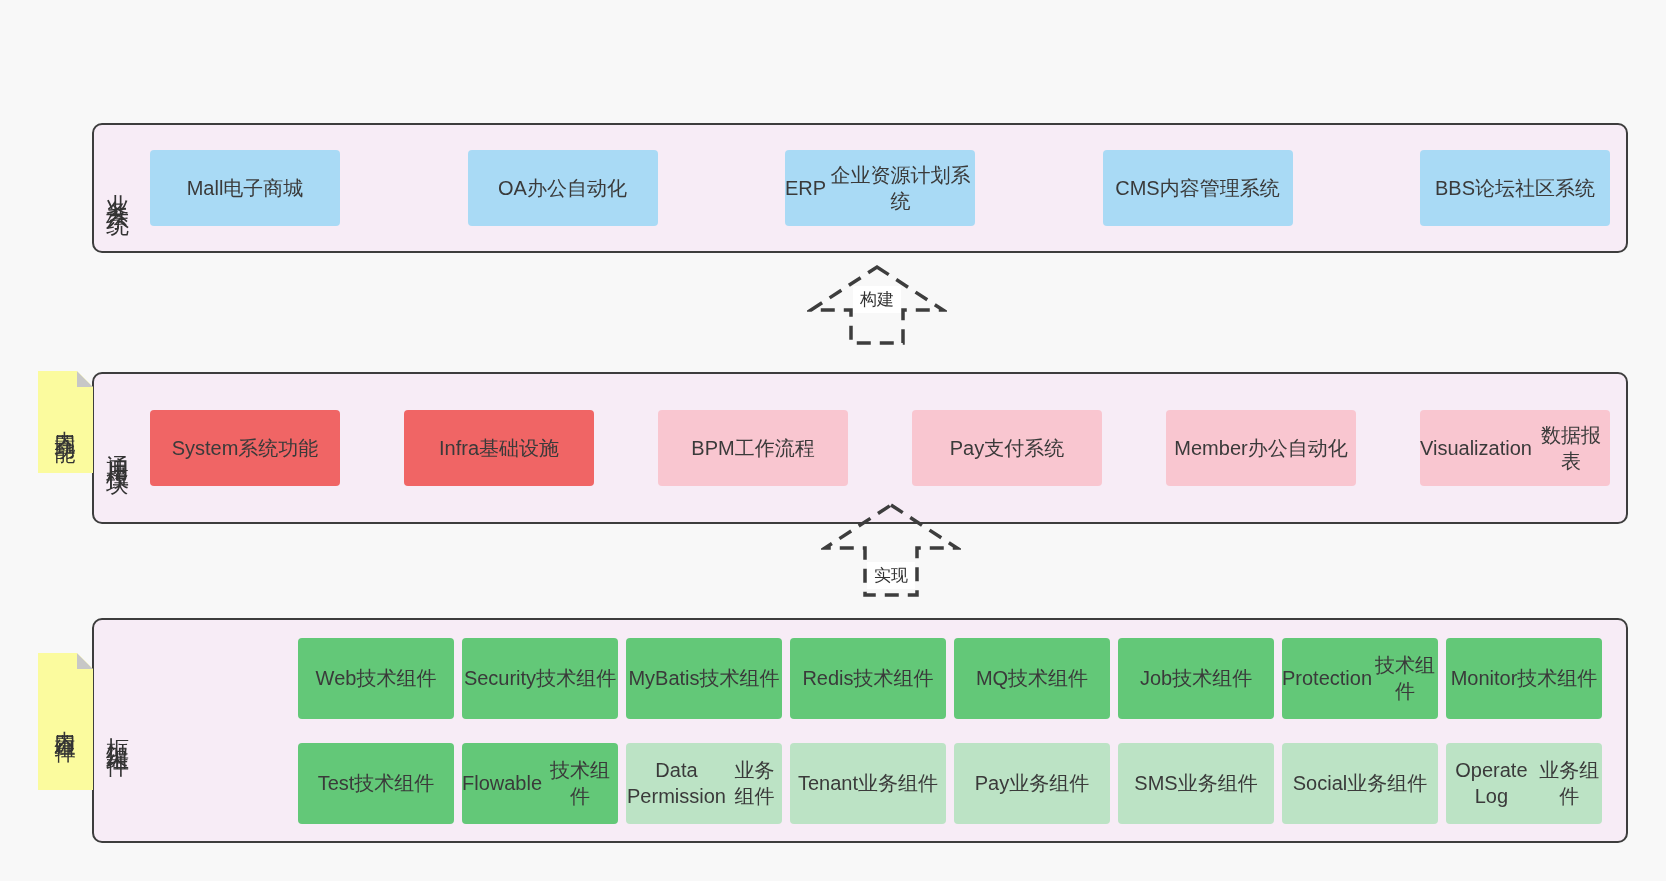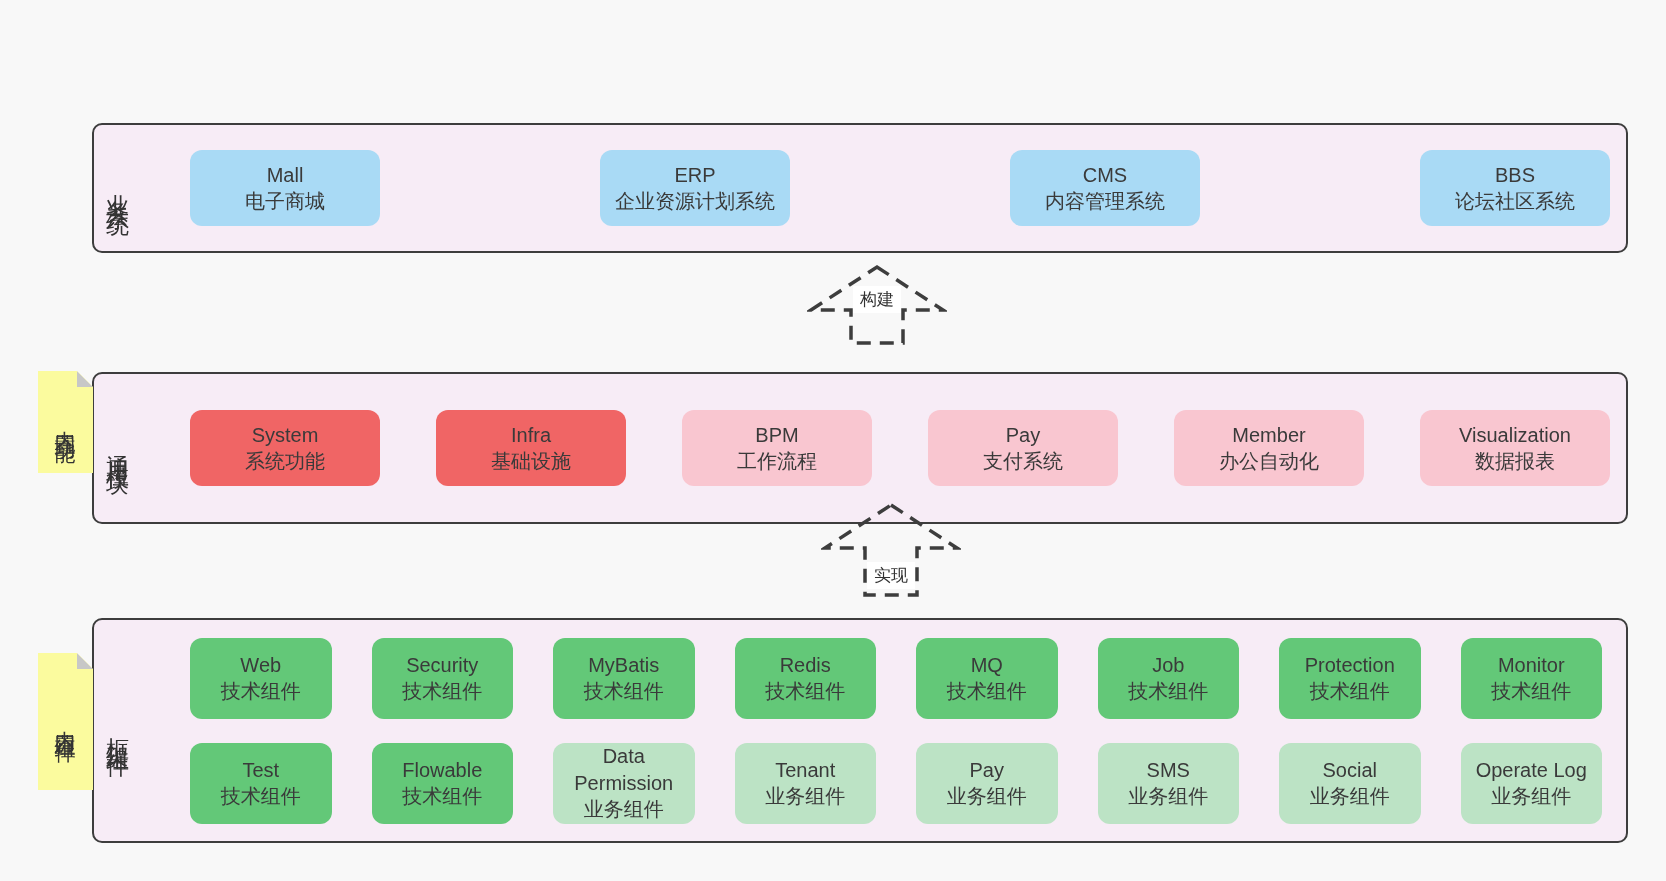--- a/index.html
+++ b/index.html
@@ -15,25 +15,25 @@
 
   .vtext{writing-mode:vertical-rl;text-orientation:upright;color:#333;}
   .panel-label{position:absolute;left:12px;top:50%;transform:translateY(-50%);
                font-size:23px;letter-spacing:6px;line-height:1;}
 
   .panel-content{position:absolute;left:56px;right:0;top:0;bottom:0;
                  display:flex;align-items:center;justify-content:space-between;
                  padding:0 16px 0 0;}
   .panel-content.cols{flex-direction:column;justify-content:center;
                       padding:0 24px 0 0;gap:24px;}
-  .grid-row{display:flex;width:100%;justify-content:space-between;}
-
-  
-  .box{border-radius:12px;display:flex;flex-direction:column;align-items:center;
-       justify-content:center;text-align:center;line-height:1.32;margin-left:40px;}
+  .grid-row{display:flex;width:100%;justify-content:flex-end;gap:8px;}
+
+  
+  .box{border-radius:4px;display:flex;flex-direction:row;align-items:center;
+       justify-content:center;text-align:center;line-height:1.32;}
   .box .en{font-size:20px;}
   .box .zh{font-size:20px;}
   .w190{width:190px;height:76px;}
   .w156{width:156px;height:81px;}
   .blue{background:#a9daf5;}
   .red{background:#f06565;}
   .pink{background:#f9c6d0;}
   .green{background:#63c878;}
   .lightgreen{background:#bce3c5;}
   .wrap-title .en{max-width:108px;}
@@ -65,20 +65,24 @@
 <div id="stage">
 
   <div class="panel" id="panel-business">
     <div class="panel-label vtext">业务系统</div>
     <div class="panel-content">
       <div class="box blue w190">
         <span class="en">Mall</span>
         <span class="zh">电子商城</span>
       </div>
       <div class="box blue w190">
+        <span class="en">OA</span>
+        <span class="zh">办公自动化</span>
+      </div>
+      <div class="box blue w190">
         <span class="en">ERP</span>
         <span class="zh">企业资源计划系统</span>
       </div>
       <div class="box blue w190">
         <span class="en">CMS</span>
         <span class="zh">内容管理系统</span>
       </div>
       <div class="box blue w190">
         <span class="en">BBS</span>
         <span class="zh">论坛社区系统</span>

